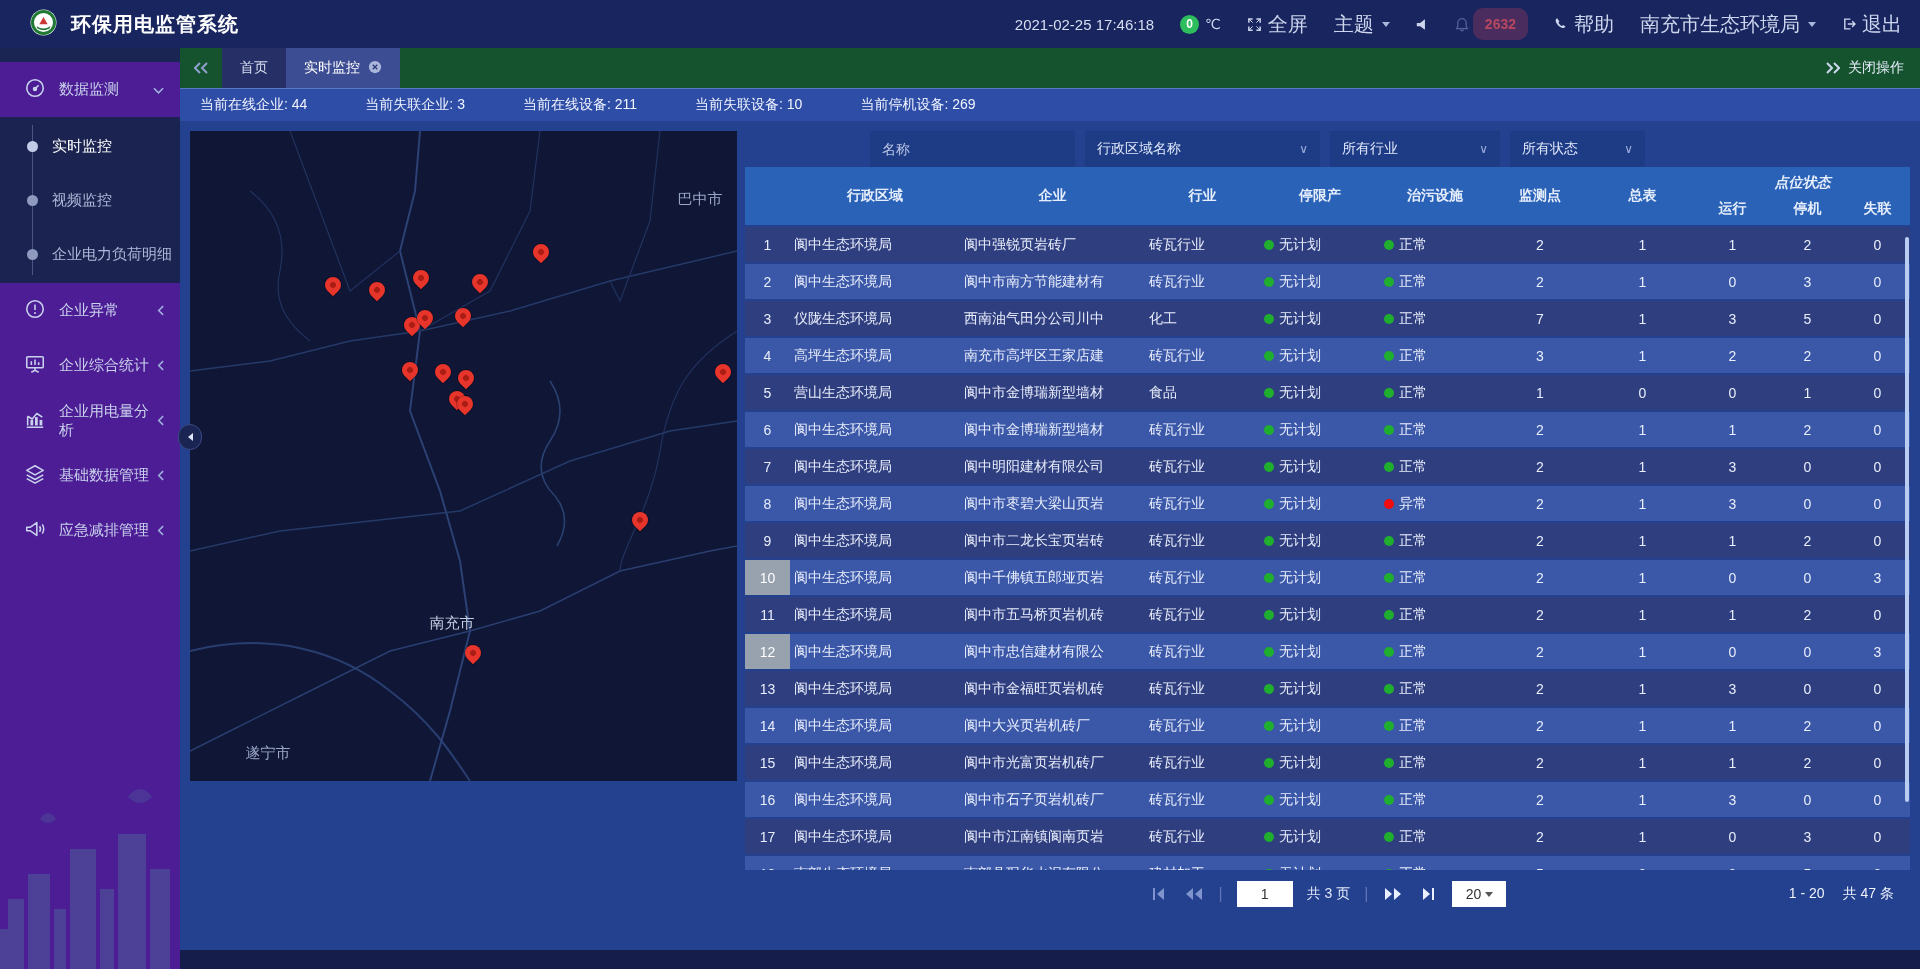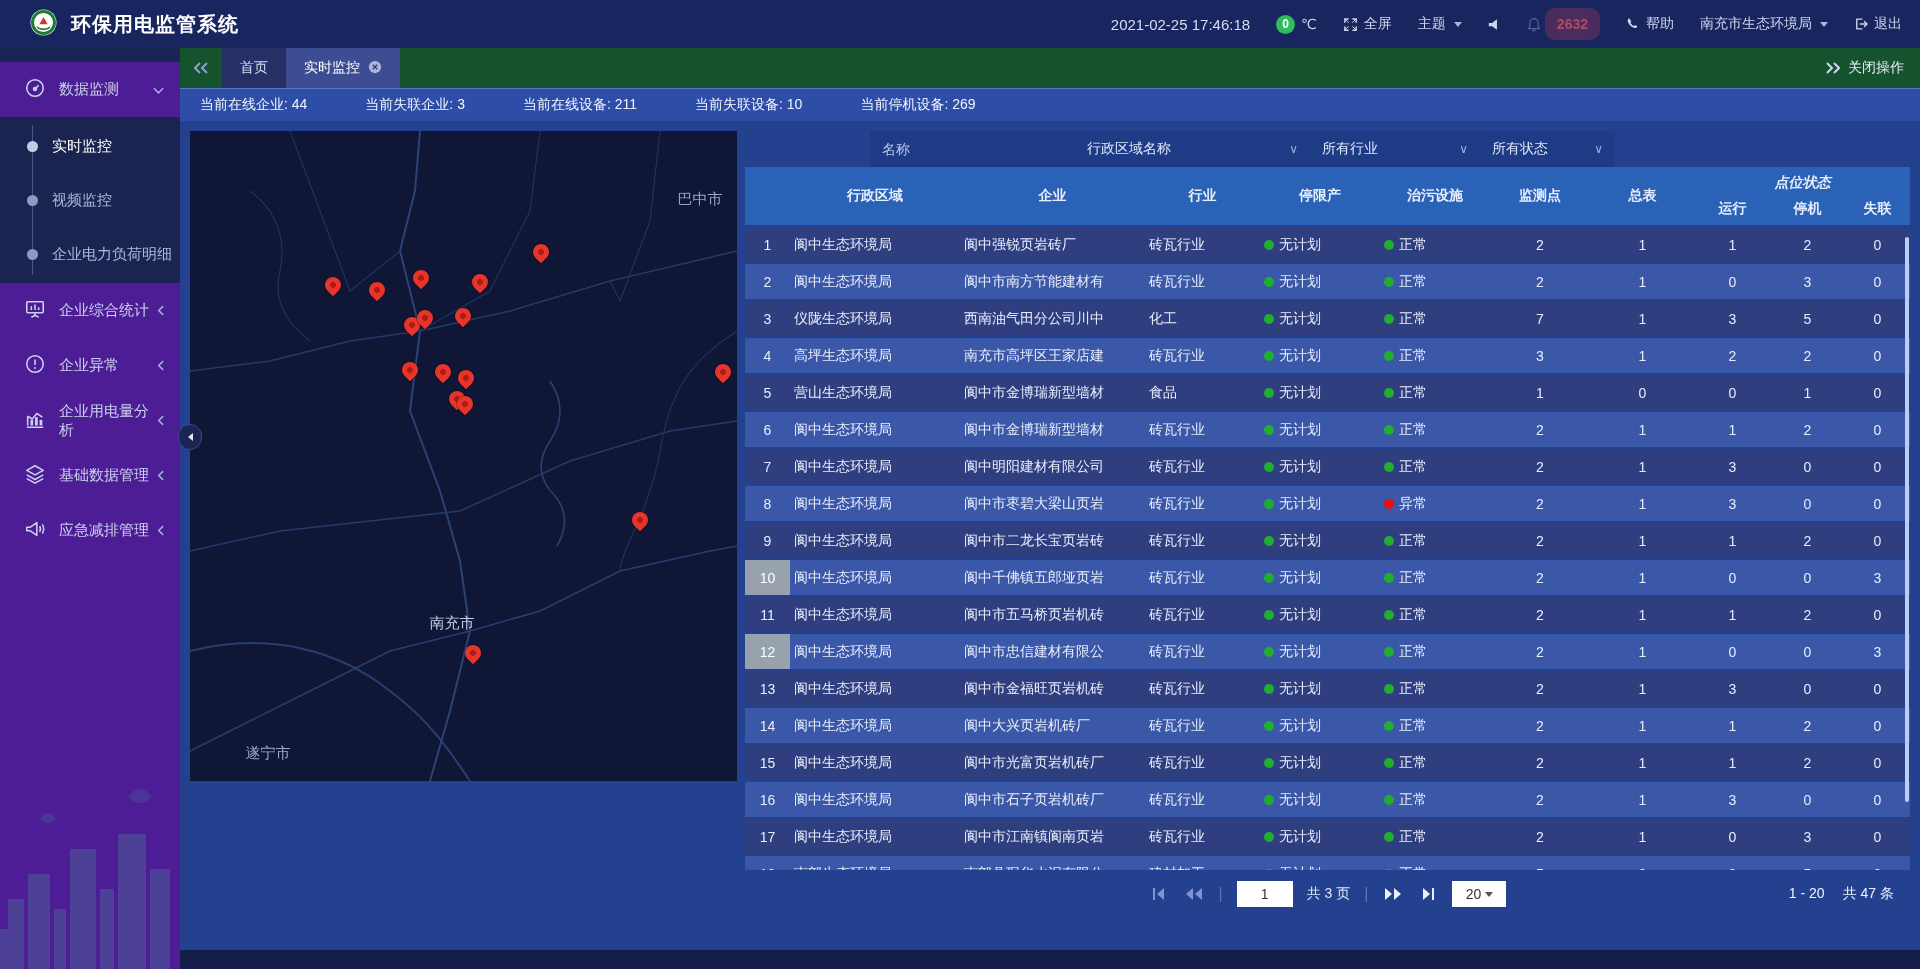--- a/index.html
+++ b/index.html
@@ -8,21 +8,21 @@
   .app { position:relative; width:1920px; height:969px; }
 
   
   .topbar { height:48px; background:#18255e; display:flex; align-items:center; justify-content:space-between; padding:0 18px 0 30px; }
   .brand { display:flex; align-items:center; gap:14px; }
   .brand-title { font-size:20px; font-weight:bold; color:#ffffff; letter-spacing:1px; }
   .topbar-right { display:flex; align-items:center; gap:26px; font-size:14px; color:#cdd6ee;margin-left:7px; }
   .datetime { font-size:15px; color:#d6ddf2; }
   .temp-wrap { display:flex; align-items:center; gap:6px; }
   .temp-circle { width:19px; height:19px; border-radius:50%; background:#2ebd5d; color:#fff; font-size:12px; font-weight:bold; display:flex; align-items:center; justify-content:center; }
-  .top-btn { display:flex; align-items:center; gap:6px; cursor:pointer; background:none; border:none; color:#cdd6ee; font-size:14px; font-family:inherit; }
+  .top-btn { display:flex; align-items:center; gap:6px; cursor:pointer; background:none; border:none; color:#cdd6ee; font-size:20px; font-family:inherit; }
   .caret-down { width:0; height:0; border-left:4px solid transparent; border-right:4px solid transparent; border-top:5px solid #aab6da; display:inline-block; margin-left:2px; }
   .badge-wrap { display:flex; align-items:center; gap:4px; cursor:pointer; }
   .badge-pill { background:#4b2c5f; color:#b6485f; border-radius:10px; padding:8px 12px; font-size:14px; font-weight:bold; }
   svg.tico { display:block; }
 
   
   .body-row { display:flex; height:921px; }
   .sidebar { width:180px; background:#4c1d95; position:relative; flex:none; overflow:hidden; }
   .sidebar-topshadow { height:14px; background:#1b2553; }
   .side-item { height:55px; display:flex; align-items:center; padding:0 16px 0 24px; color:#c9d2ec; font-size:15px; cursor:pointer; }
@@ -58,21 +58,21 @@
   .map-roads { position:absolute; left:0; top:0; }
   .city-label { position:absolute; transform:translate(-50%,-50%); font-size:15px; color:#9aa6c6; white-space:nowrap; }
   .city-label.big { color:#c6cfe4; }
   .pin { position:absolute; width:16px; height:16px; background:#e8352b; border-radius:50% 50% 50% 0; transform:rotate(-45deg); box-shadow:0 0 0 1px rgba(0,0,0,.25); cursor:pointer; }
   .pin::after { content:""; position:absolute; left:5px; top:5px; width:6px; height:6px; border-radius:50%; background:#a91d15; }
   .collapse-handle { position:absolute; left:-12px; top:293px; width:24px; height:26px; background:#1b2553; border:1px solid #3a4a85; border-radius:13px; display:flex; align-items:center; justify-content:center; cursor:pointer; z-index:5; }
 
   .data-panel { flex:1; display:flex; flex-direction:column; min-width:0; }
 
   
-  .filters { display:flex; height:36px; margin-left:125px; flex:none; }
+  .filters { display:flex; gap:10px; height:36px; margin-left:125px; flex:none; }
   .f-input { width:205px; background:#1e3c86; border:none; color:#e3eafc; font-size:14px; padding:0 12px; font-family:inherit; }
   .f-input::placeholder { color:#b9c4e4; opacity:1; }
   .f-select { background:#1e3c86; color:#dfe7fa; font-size:14px; display:flex; align-items:center; justify-content:space-between; padding:0 12px; cursor:pointer; }
   .f-select .sel-caret { color:#9fb0dd; font-size:12px; }
   .w-region { width:235px; } .w-industry { width:170px; } .w-status { width:135px; }
 
   
   .cols { display:grid; grid-template-columns:45px 170px 185px 115px 120px 110px 100px 105px 75px 75px 65px; }
   .thead { height:58px; background:#2a62b8; color:#e6eefb; font-weight:bold; font-size:14px; grid-template-rows:26px 32px; flex:none; }
   .thead .th { display:flex; align-items:center; justify-content:center; grid-row:1 / span 2; }
@@ -203,35 +203,35 @@
               <span class="dot"></span>
               <span>视频监控</span>
             </div>
             <div class="sub-item">
               <span class="dot"></span>
               <span>企业电力负荷明细</span>
             </div>
           </div>
           <div class="side-item">
             <span class="icon"><svg width="22" height="22" viewBox="0 0 24 24" fill="none" stroke="#c9d2ec" stroke-width="1.7">
-                <rect x="3" y="4" width="18" height="12" rx="1"></rect>
-                <path d="M8 13V9M12 13V7M16 13v-3M12 16v3M8 21l4-2 4 2"></path>
-              </svg></span>
-            <span class="lbl">企业综合统计</span>
-            <span><svg width="7" height="11" viewBox="0 0 8 12" fill="none" stroke="#9fb0dd" stroke-width="1.8">
-                <path d="M7 1L2 6l5 5"></path>
-              </svg></span>
-          </div>
-          <div class="side-item">
-            <span class="icon"><svg width="22" height="22" viewBox="0 0 24 24" fill="none" stroke="#c9d2ec" stroke-width="1.7">
                 <circle cx="12" cy="12" r="9"></circle>
                 <path d="M12 7v6"></path>
                 <circle cx="12" cy="16.3" r="1.1" fill="#c9d2ec" stroke="none"></circle>
               </svg></span>
             <span class="lbl">企业异常</span>
+            <span><svg width="7" height="11" viewBox="0 0 8 12" fill="none" stroke="#9fb0dd" stroke-width="1.8">
+                <path d="M7 1L2 6l5 5"></path>
+              </svg></span>
+          </div>
+          <div class="side-item">
+            <span class="icon"><svg width="22" height="22" viewBox="0 0 24 24" fill="none" stroke="#c9d2ec" stroke-width="1.7">
+                <rect x="3" y="4" width="18" height="12" rx="1"></rect>
+                <path d="M8 13V9M12 13V7M16 13v-3M12 16v3M8 21l4-2 4 2"></path>
+              </svg></span>
+            <span class="lbl">企业综合统计</span>
             <span><svg width="7" height="11" viewBox="0 0 8 12" fill="none" stroke="#9fb0dd" stroke-width="1.8">
                 <path d="M7 1L2 6l5 5"></path>
               </svg></span>
           </div>
           <div class="side-item">
             <span class="icon"><svg width="22" height="22" viewBox="0 0 24 24" fill="none" stroke="#c9d2ec" stroke-width="1.7">
                 <path d="M3 21h18M4 19V9M4 9l5 3 5-6 6 4" stroke-linejoin="round"></path>
                 <rect x="7" y="13" width="3" height="6" fill="#c9d2ec" stroke="none"></rect>
                 <rect x="12" y="10" width="3" height="9" fill="#c9d2ec" stroke="none"></rect>
                 <rect x="17" y="13" width="3" height="6" fill="#c9d2ec" stroke="none"></rect>

